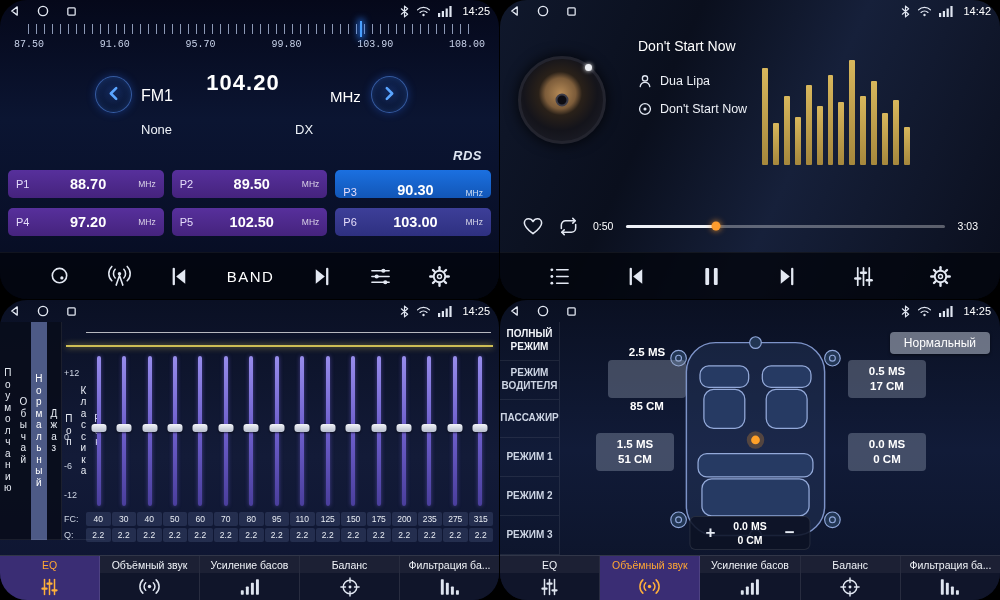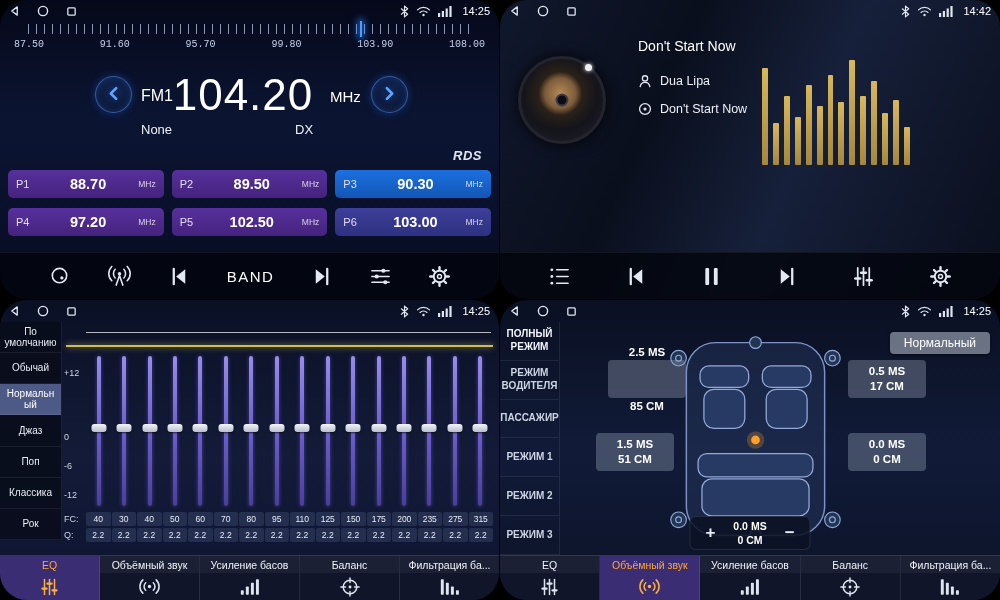--- a/index.html
+++ b/index.html
@@ -24,29 +24,29 @@
   .fm-scale { position:absolute; top:24px; left:10px; right:10px; height:38px;font-family:Liberation Mono, monospace; }
   .fm-ticks { height:10px; margin:0 18px; background-image:repeating-linear-gradient(90deg, rgba(185,200,232,.75) 0 1px, transparent 1px 8px); }
   .fm-pointer { position:absolute; top:-3px; width:2px; height:16px; background:#4aa0ff; box-shadow:0 0 7px 2px rgba(42,127,255,.8); }
   .fm-labels { display:flex; justify-content:space-between; margin:5px 4px 0; font-size:10px; color:#c7d1e8; }
   .round-btn { position:absolute; width:37px; height:37px; border-radius:50%; cursor:pointer;
     background:radial-gradient(circle at 50% 42%, #12285c 0%, #0a142e 75%);
     border:1px solid rgba(90,150,255,.55); box-shadow:0 0 9px rgba(40,110,255,.35), inset 0 0 7px rgba(60,130,255,.3);
     display:flex; align-items:center; justify-content:center; }
   .rb-prev { left:95px; top:76px; }  .rb-next { left:371px; top:76px; }
   .fm-band { position:absolute; left:141px; top:87px; font-size:16px; color:#fff; }
-  .fm-freq { position:absolute; left:243px; top:70px; transform:translateX(-50%); font-size:44px; font-weight:400; color:#fff; letter-spacing:1px; }
+  .fm-freq { position:absolute; left:243px; top:70px; transform:translateX(-50%); font-size:22px; font-weight:700; color:#fff; letter-spacing:1px; }
   .fm-unit { position:absolute; left:330px; top:88px; font-size:15px; color:#fff; }
   .fm-none { position:absolute; left:141px; top:122px; font-size:13px; color:#eef2f8; }
   .fm-dx   { position:absolute; left:295px; top:122px; font-size:13px; color:#eef2f8; }
   .rds-badge { position:absolute; right:17px; top:148px; font-size:13px; font-style:italic; font-weight:700; letter-spacing:.5px; color:#dfe6f2; }
   .preset-grid { position:absolute; left:8px; right:8px; top:170px; display:grid; grid-template-columns:repeat(3,1fr); gap:10px 8px; }
   .preset { height:28px; border-radius:5px; display:flex; align-items:center; padding:0 8px; border:none; cursor:pointer;
     background:linear-gradient(180deg,#57309c,#45237d); }
-  .preset.p-active { background:linear-gradient(180deg,#1b70e0,#1256b6); }
+  .preset.p-active { background:linear-gradient(180deg,#1b70e0,#1256b6);align-items:flex-end; }
   .preset.p-alt    { background:linear-gradient(180deg,#3d3f99,#2e3080); }
   .p-label { font-size:11px; color:#e4dcfa; width:22px; text-align:left; }
   .p-freq  { flex:1; text-align:center; font-size:14.5px; font-weight:700; color:#fff; }
   .p-unit  { font-size:8.5px; color:rgba(255,255,255,.78); }
   .toolbar { position:absolute; left:0; right:0; bottom:0; height:47px; background:rgba(3,5,12,.8); border-top:1px solid rgba(255,255,255,.06);
     display:flex; align-items:center; justify-content:space-between; padding:0 48px; }
   .band-btn { background:none; border:none; color:#fff; font-size:15px; letter-spacing:1.5px; font-family:"Liberation Sans",sans-serif; cursor:pointer; }
 
   
   .album { position:absolute; left:18px; top:56px; width:88px; height:88px; border-radius:50%;
@@ -60,21 +60,21 @@
   .meta-text { font-size:12.5px; color:#eef1f7; }
   .visualizer { position:absolute; left:262px; top:60px; width:148px; height:105px; display:flex; align-items:flex-end; gap:5px; }
   .vbar { flex:1; background:linear-gradient(180deg,#d8b75c,#a5873c); border-radius:1px; }
   .controls { position:absolute; left:0; right:0; top:210px; height:32px; display:flex; align-items:center; padding:0 22px; gap:13px; }
   .time-label { font-size:10.5px; color:#fff; }
   .progress { flex:1; height:3px; background:rgba(255,255,255,.32); border-radius:2px; position:relative; cursor:pointer; }
   .progress-fill { height:100%; background:#eef1f7; border-radius:2px; }
   .progress-knob { position:absolute; top:50%; transform:translate(-50%,-50%); width:9px; height:9px; border-radius:50%; background:#ff9d2e; box-shadow:0 0 6px rgba(255,157,46,.9); }
 
   
-  .eq-sidebar { position:absolute; left:0; top:22px; bottom:60px; width:62px; background:rgba(9,13,27,.92); display:flex; flex-direction:column; border-right:1px solid rgba(255,255,255,.08); }
+  .eq-sidebar { position:absolute; left:0; top:22px; bottom:60px; width:62px; background:rgba(9,13,27,.92); display:flex; flex-direction:row; border-right:1px solid rgba(255,255,255,.08); }
   .eq-preset { flex:1; display:flex; align-items:center; justify-content:center; text-align:center; font-size:10px; line-height:1.15; color:#e8ecf4;
     border-bottom:1px solid rgba(255,255,255,.07); padding:1px 4px; overflow-wrap:anywhere; cursor:pointer; }
   .eq-preset.active { background:#4d5a86; color:#fff; }
   .eq-line-white { position:absolute; left:86px; right:8px; top:32px; height:1px; background:rgba(255,255,255,.7); }
   .eq-line-gold  { position:absolute; left:66px; right:6px; top:45px; height:2px; background:#cdbd55; box-shadow:0 0 6px rgba(225,205,90,.8); }
   .db-label { position:absolute; left:64px; width:21px; font-size:9px; color:#cfd6e4; }
   .db-0 { top:68px; } .db-1 { top:132px; } .db-2 { top:161px; } .db-3 { top:190px; }
   .eq-sliders { position:absolute; left:86px; right:6px; top:56px; height:150px; display:flex; }
   .eq-col { flex:1; display:flex; justify-content:center; cursor:pointer; }
   .eq-track { width:4px; height:100%; position:relative; border-radius:2px;
@@ -358,20 +358,41 @@
         <div class="vbar" style="height: 86%;"></div>
         <div class="vbar" style="height: 60%;"></div>
         <div class="vbar" style="height: 100%;"></div>
         <div class="vbar" style="height: 66%;"></div>
         <div class="vbar" style="height: 80%;"></div>
         <div class="vbar" style="height: 50%;"></div>
         <div class="vbar" style="height: 62%;"></div>
         <div class="vbar" style="height: 36%;"></div>
       </div>
 
+    <div class="controls">
+      <span class="tbtn">
+          <svg width="22" height="20" viewBox="0 0 24 22" class="ic" stroke-width="1.7">
+            <path d="M12 19.5 C5.5 14.5 2.5 11 2.5 7.6 C2.5 5 4.5 3 7 3 C9 3 10.9 4.2 12 6.1 C13.1 4.2 15 3 17 3 C19.5 3 21.5 5 21.5 7.6 C21.5 11 18.5 14.5 12 19.5 Z"></path>
+          </svg>
+        </span>
+      <span class="tbtn">
+          <svg width="23" height="21" viewBox="0 0 24 22" class="ic" stroke-width="1.6">
+            <path d="M4.5 13 V9.5 A4.5 4.5 0 0 1 9 5 H19"></path>
+            <path d="M16.5 2.5 L19 5 L16.5 7.5"></path>
+            <path d="M19.5 9 V12.5 A4.5 4.5 0 0 1 15 17 H5"></path>
+            <path d="M7.5 14.5 L5 17 L7.5 19.5"></path>
+          </svg>
+        </span>
+      <span class="time-label">0:50</span>
+      <div class="progress">
+        <div class="progress-fill" style="width: 28%;"></div>
+        <div class="progress-knob" style="left: 28%;"></div>
+      </div>
+      <span class="time-label">3:03</span>
+    </div>
 
     <footer class="toolbar">
       <span class="tbtn">
           <svg width="23" height="21" viewBox="0 0 24 22" class="ic" stroke-width="1.6">
             <circle cx="4" cy="4" r="1.5" fill="currentColor" stroke="none"></circle>
             <path d="M9 4 H21"></path>
             <circle cx="4" cy="11" r="1.5" fill="currentColor" stroke="none"></circle>
             <path d="M9 11 H21"></path>
             <circle cx="4" cy="18" r="1.5" fill="currentColor" stroke="none"></circle>
             <path d="M9 18 H21"></path>

